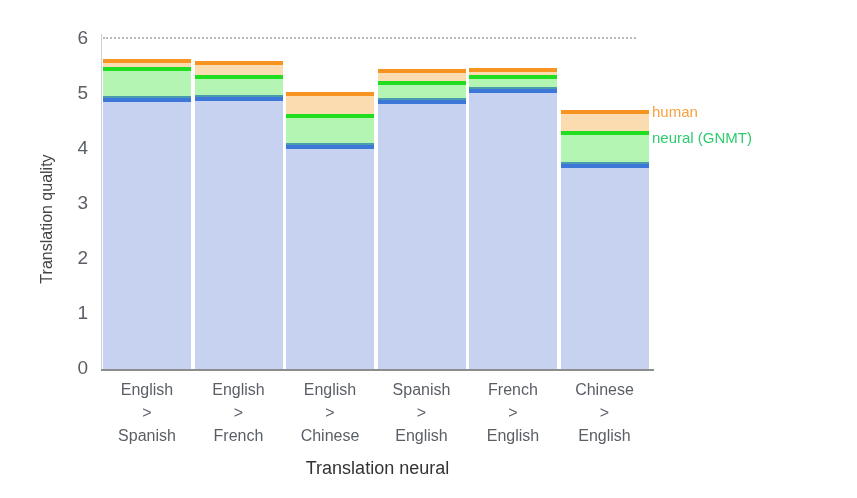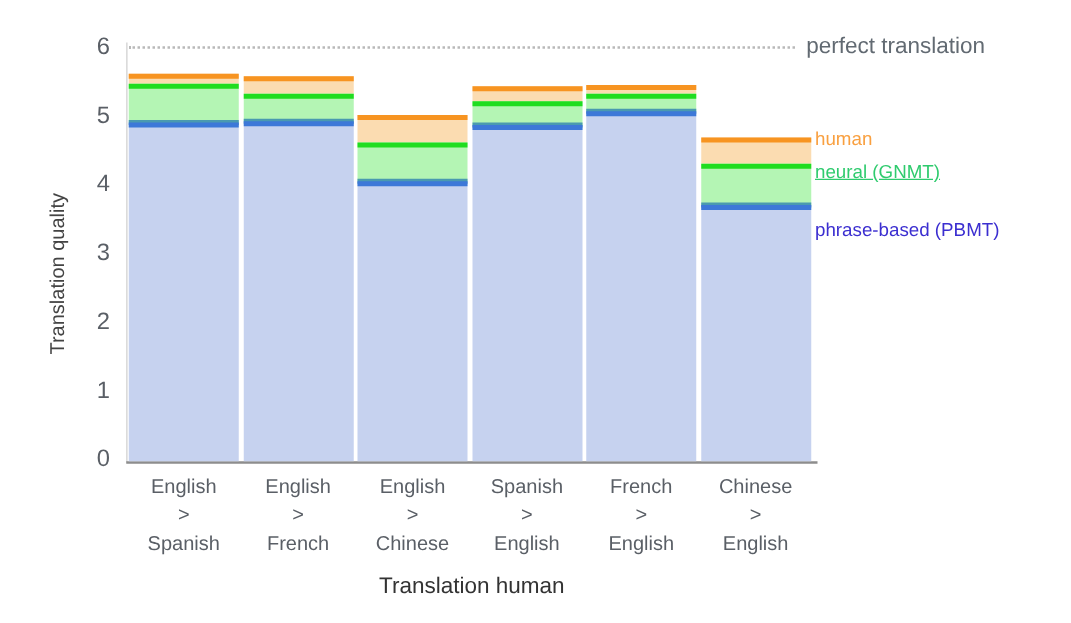--- a/index.html
+++ b/index.html
@@ -152,21 +152,20 @@
   <div class="y-tick-label" style="top:138px">4</div>
   <div class="y-tick-label" style="top:193px">3</div>
   <div class="y-tick-label" style="top:248px">2</div>
   <div class="y-tick-label" style="top:303px">1</div>
   <div class="y-tick-label" style="top:358px">0</div>
 
   <div class="y-axis-line"></div>
   <div class="x-axis-line"></div>
 
   <div class="perfect-line"></div>
-  <div class="perfect-label">perfect translation</div>
 
   <div class="plot-area" id="plot-area">
       <div class="bar" style="left: 0px; height: 310.433px;">
         <div class="seg seg-human-fill" style="bottom: 302.058px; height: 8.375px;"></div>
         <div class="seg seg-gnmt-fill" style="bottom: 270.792px; height: 31.2667px;"></div>
         <div class="seg seg-pbmt-fill" style="bottom: 0px; height: 270.792px;"></div>
         <div class="rule rule-human" style="bottom: 306.433px;"></div>
         <div class="rule rule-gnmt" style="bottom: 298.058px;"></div>
         <div class="rule rule-pbmt" style="bottom: 266.792px;"></div>
       </div>
@@ -206,22 +205,21 @@
         <div class="seg seg-human-fill" style="bottom: 237.85px; height: 21.2167px;"></div>
         <div class="seg seg-gnmt-fill" style="bottom: 205.467px; height: 32.3833px;"></div>
         <div class="seg seg-pbmt-fill" style="bottom: 0px; height: 205.467px;"></div>
         <div class="rule rule-human" style="bottom: 255.067px;"></div>
         <div class="rule rule-gnmt" style="bottom: 233.85px;"></div>
         <div class="rule rule-pbmt" style="bottom: 201.467px;"></div>
       </div>
     </div>
 
   <div class="legend-item" id="legend-human" style="color: rgb(249, 160, 64);">human</div>
-  <div class="legend-item" id="legend-gnmt" style="color: rgb(47, 203, 110); text-decoration: underline;">neural (GNMT)</div>
-  <div class="legend-item" id="legend-pbmt" style="color: rgb(59, 46, 208);">phrase-based (PBMT)</div>
+  <div class="legend-item" id="legend-gnmt" style="color: rgb(47, 203, 110);">neural (GNMT)</div>
 
   <div id="x-labels">
       <div class="x-tick-label" style="left: 92px;">
         <span style="display: block;">English</span>
         <span class="arrow">&gt;</span>
         <span style="display: block;">Spanish</span>
       </div>
       <div class="x-tick-label" style="left: 183.5px;">
         <span style="display: block;">English</span>
         <span class="arrow">&gt;</span>
@@ -242,14 +240,14 @@
         <span class="arrow">&gt;</span>
         <span style="display: block;">English</span>
       </div>
       <div class="x-tick-label" style="left: 549.5px;">
         <span style="display: block;">Chinese</span>
         <span class="arrow">&gt;</span>
         <span style="display: block;">English</span>
       </div>
     </div>
 
-  <div class="x-axis-title">Translation human</div>
+  <div class="x-axis-title">Translation neural</div>
 </div>
 
 </body></html>

